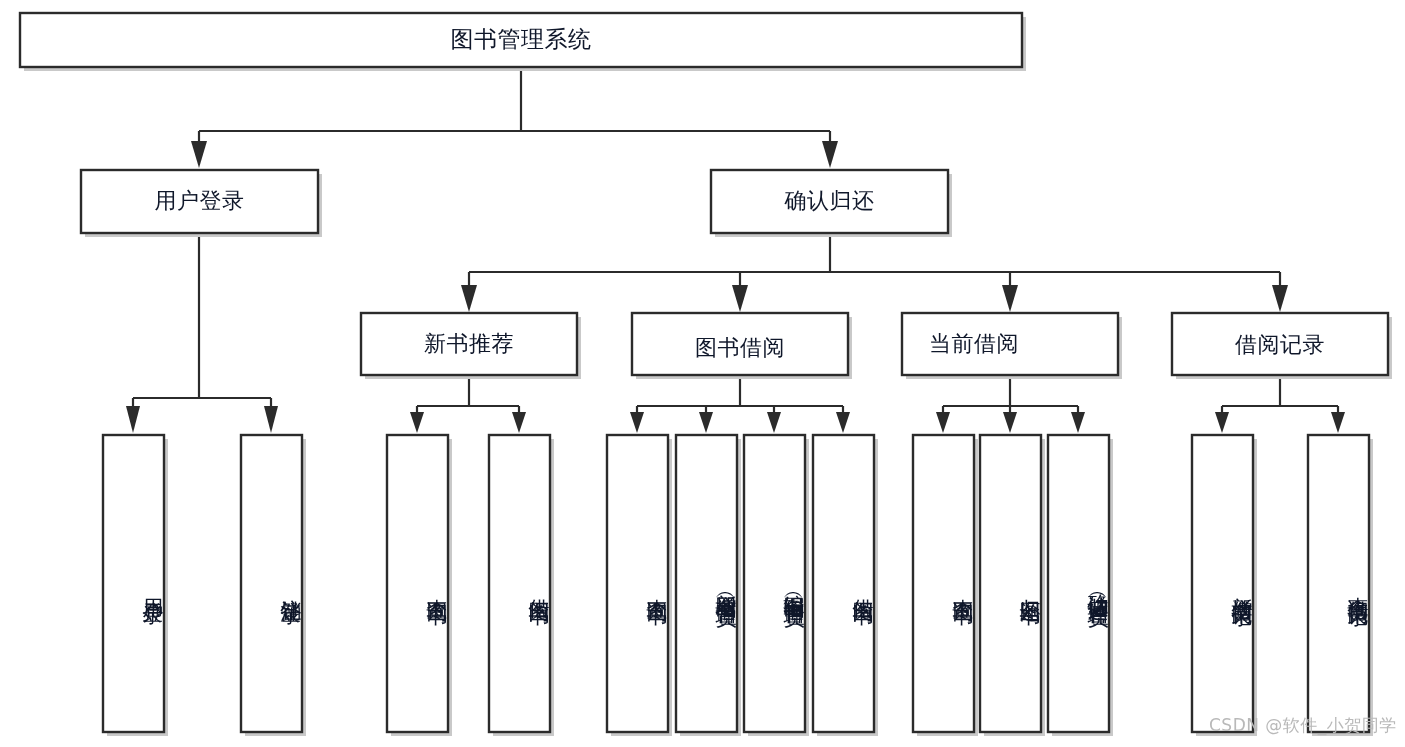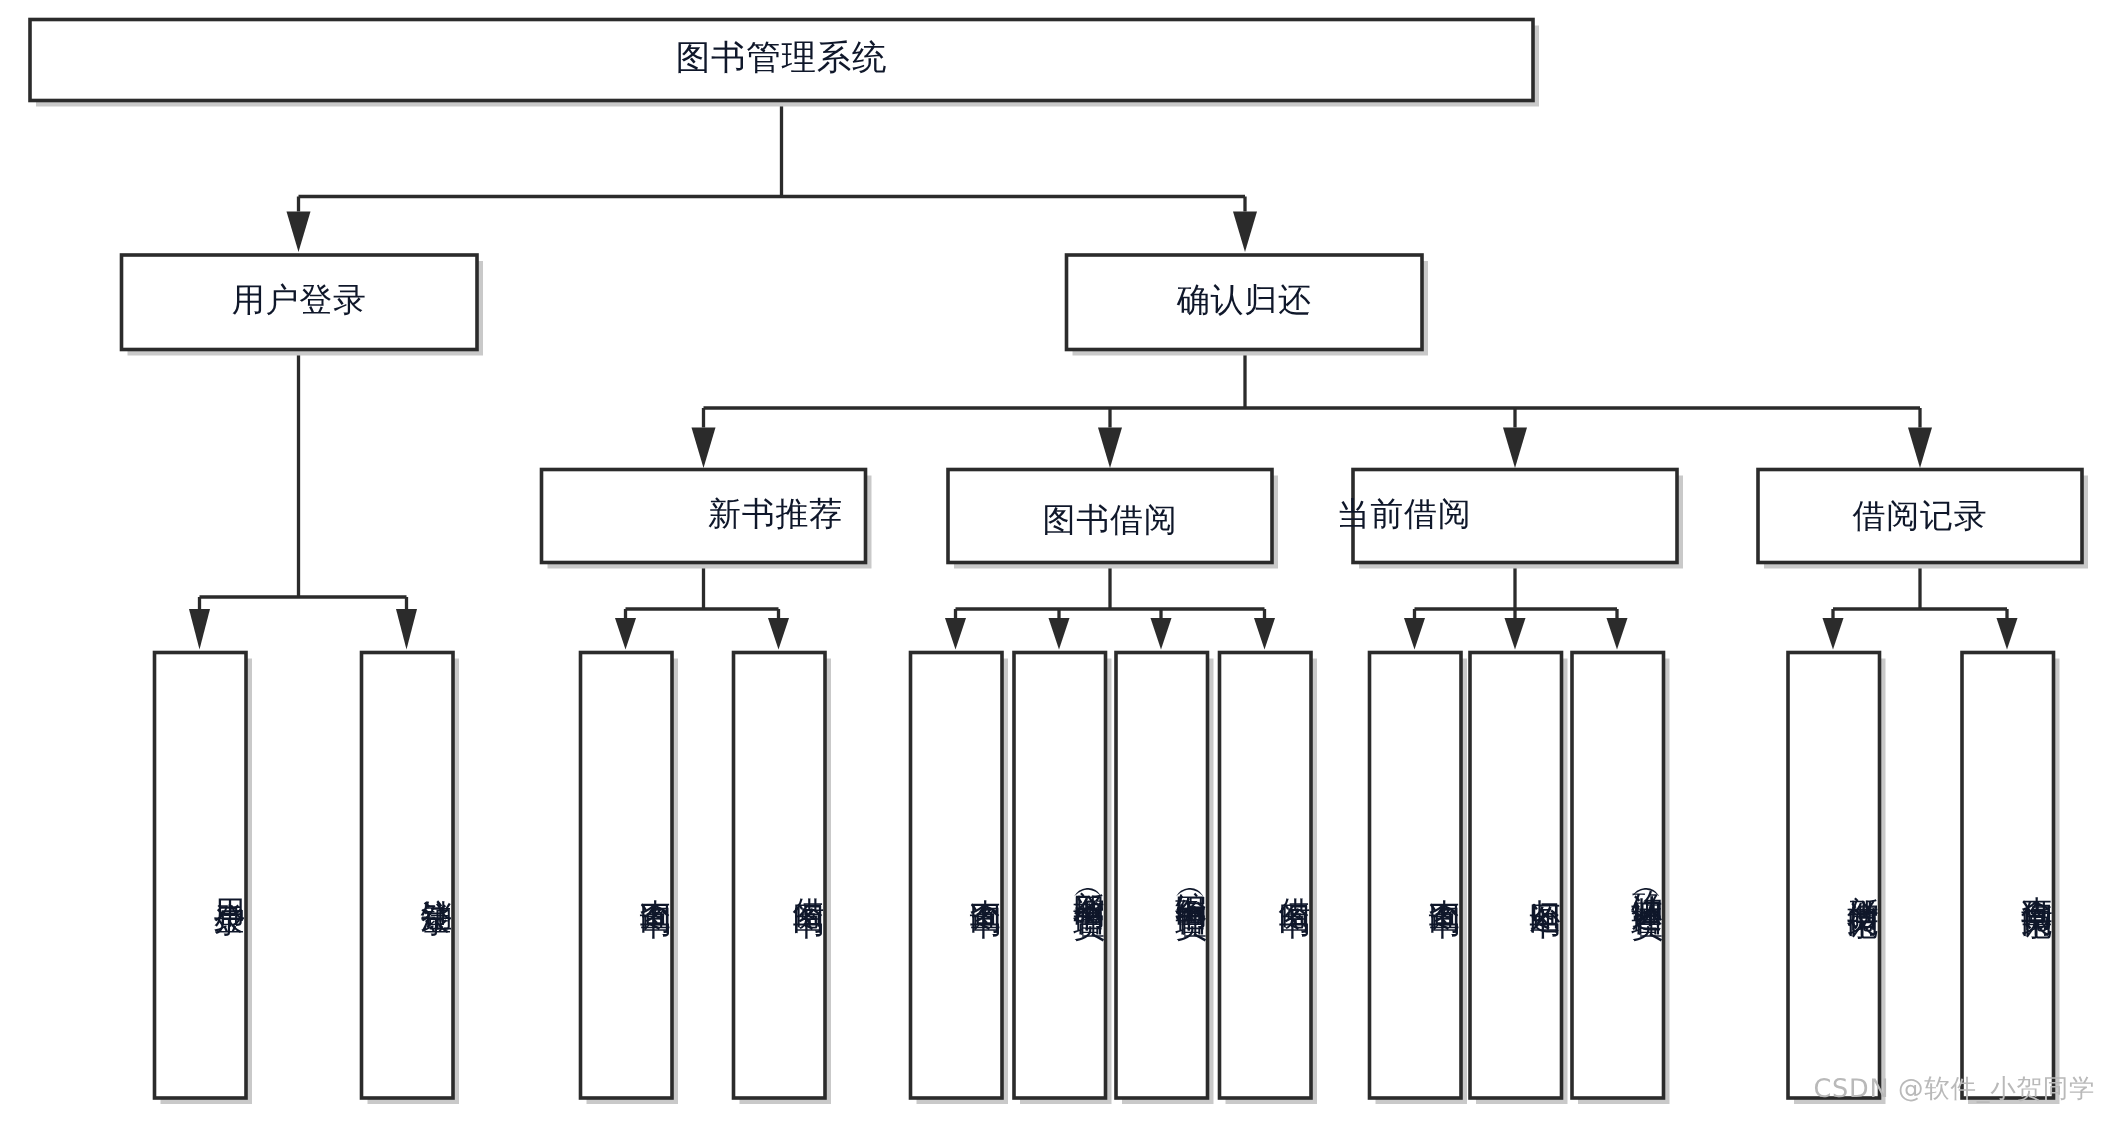--- a/index.html
+++ b/index.html
@@ -216,23 +216,23 @@
     <rect class="node-box" x="1192" y="435" width="61" height="297"></rect>
     <rect class="node-shadow" x="1312" y="439" width="61" height="297"></rect>
     <rect class="node-box" x="1308" y="435" width="61" height="297"></rect>
   </svg>
 
   <div class="node-label horizontal root" style="left:20px; top:13px; width:1002px; height:54px;">图书管理系统</div>
 
   <div class="node-label horizontal" style="left:81px; top:170px; width:237px; height:63px;">用户登录</div>
   <div class="node-label horizontal" style="left:711px; top:170px; width:237px; height:63px;">确认归还</div>
 
-  <div class="node-label horizontal" style="left:361px; top:313px; width:216px; height:62px;margin-left:48px;">新书推荐</div>
+  <div class="node-label horizontal" style="left:361px; top:313px; width:216px; height:62px;">新书推荐</div>
   <div class="node-label horizontal" style="left:632px; top:313px; width:216px; height:71px;">图书借阅</div>
-  <div class="node-label horizontal" style="left:848px; top:313px; width:176px; height:62px;">当前借阅</div>
+  <div class="node-label horizontal" style="left:886px; top:313px; width:176px; height:62px;">当前借阅</div>
   <div class="node-label horizontal" style="left:1172px; top:313px; width:216px; height:64px;">借阅记录</div>
 
   <div class="node-label vertical" style="left:103px; top:435px; width:61px; height:297px;">用户登录</div>
   <div class="node-label vertical" style="left:241px; top:435px; width:61px; height:297px;">注销登录</div>
 
   <div class="node-label vertical" style="left:387px; top:435px; width:61px; height:297px;">查询图书</div>
   <div class="node-label vertical" style="left:489px; top:435px; width:61px; height:297px;">借阅图书</div>
 
   <div class="node-label vertical" style="left:607px; top:435px; width:61px; height:297px;">查询图书</div>
   <div class="node-label vertical" style="left:676px; top:435px; width:61px; height:297px;">新增图书（管理员）</div>

